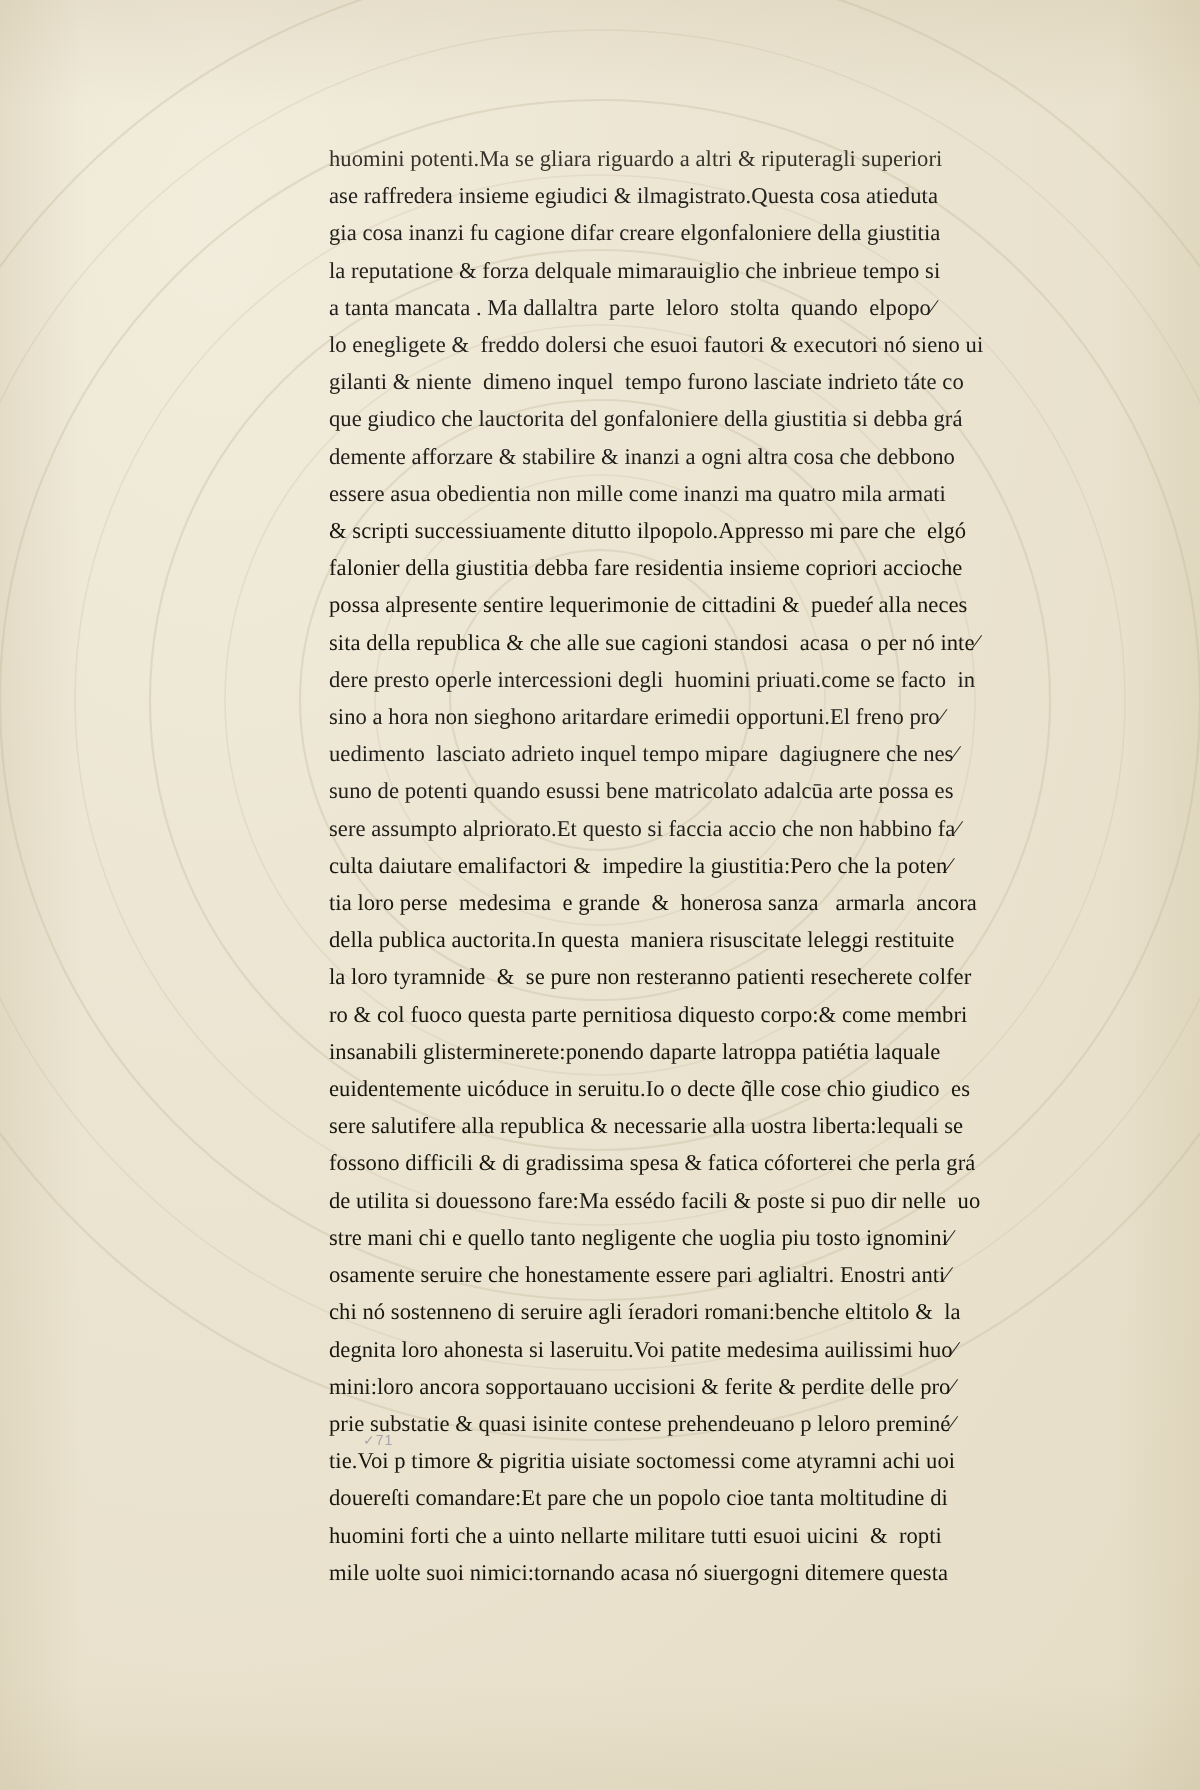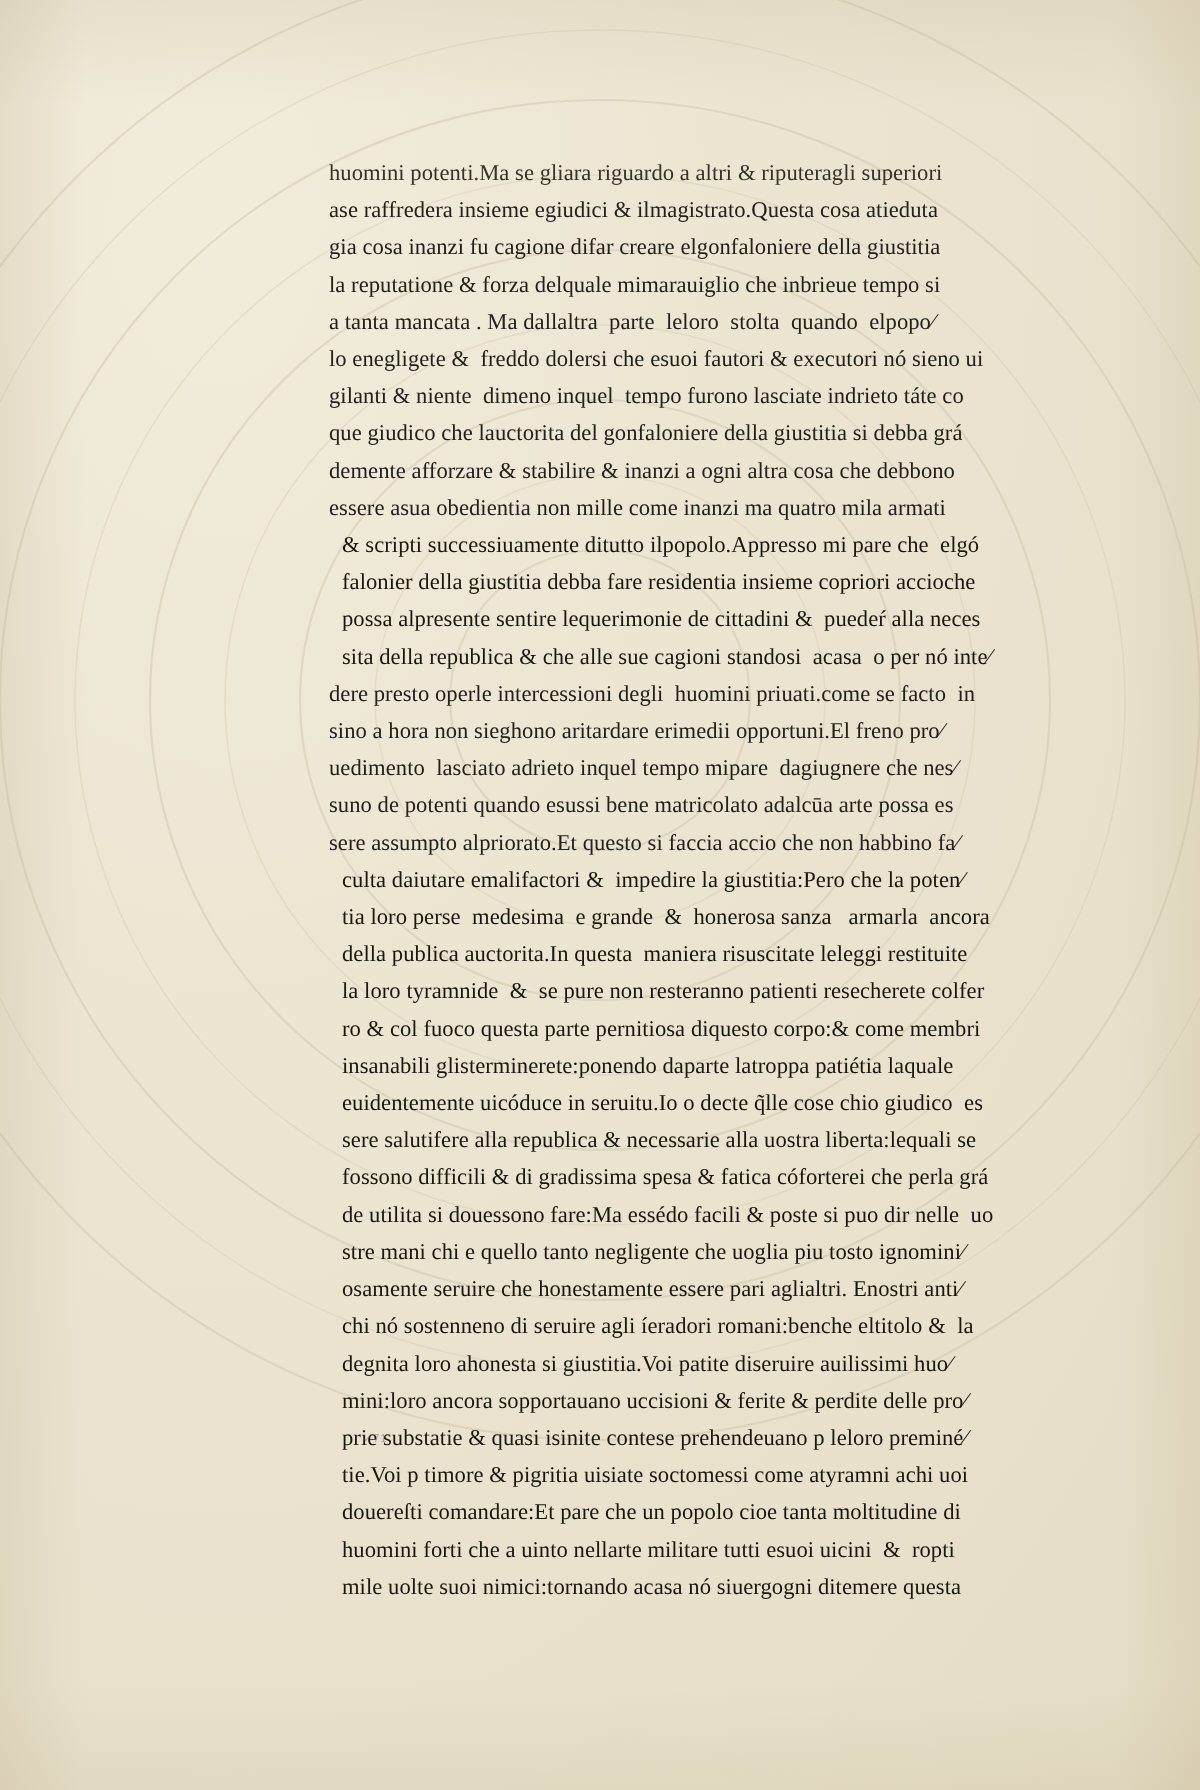--- a/index.html
+++ b/index.html
@@ -43,45 +43,45 @@
     left: 0; top: 0;
     width: 1200px; height: 1790px;
     pointer-events: none;
     opacity: 0.55;
   }
 
   
   .textblock {
     position: absolute;
     left: 329px;
-    top: 154px;
+    top: 140px;
     width: 845px;
     z-index: 3;
   }
   .line {
     font-family: "Liberation Serif", serif;
     font-size: 22.6px;
     line-height: 37.2px;
     color: #21201c;
     white-space: pre;
     letter-spacing: 0.05px;
     text-rendering: geometricPrecision;
   }
-  .line.ink-dark  { color: #17160f; margin-left: 13px; }
+  .line.ink-dark  { color: #17160f; }
 
   
   .line:first-child { color: #34322a; }
 
   
   .pencil-mark {
     position: absolute;
     left: 363px;
     top: 1432px;
     font-family: "Liberation Sans", sans-serif;
-    font-size: 11px;
+    font-size: 14px;
     color: #8c8f9a;
     opacity: 0.75;
     z-index: 4;
     letter-spacing: 1px;
   }
 </style>
 </head>
 <body>
 
 <div class="page">
@@ -128,21 +128,21 @@
     <div class="line ink-dark">la loro tyramnide  &amp;  se pure non resteranno patienti resecherete colfer</div>
     <div class="line ink-dark">ro &amp; col fuoco questa parte pernitiosa diquesto corpo:&amp; come membri</div>
     <div class="line ink-dark">insanabili glisterminerete:ponendo daparte latroppa patiétia laquale</div>
     <div class="line ink-dark">euidentemente uicóduce in seruitu.Io o decte q̃lle cose chio giudico  es</div>
     <div class="line ink-dark">sere salutifere alla republica &amp; necessarie alla uostra liberta:lequali se</div>
     <div class="line ink-dark">fossono difficili &amp; di gradissima spesa &amp; fatica cóforterei che perla grá</div>
     <div class="line ink-dark">de utilita si douessono fare:Ma essédo facili &amp; poste si puo dir nelle  uo</div>
     <div class="line ink-dark">stre mani chi e quello tanto negligente che uoglia piu tosto ignomini⁄</div>
     <div class="line ink-dark">osamente seruire che honestamente essere pari aglialtri. Enostri anti⁄</div>
     <div class="line ink-dark">chi nó sostenneno di seruire agli íeradori romani:benche eltitolo &amp;  la</div>
-    <div class="line ink-dark">degnita loro ahonesta si giustitia.Voi patite diseruire auilissimi huo⁄</div>
+    <div class="line ink-dark">degnita loro ahonesta si laseruitu.Voi patite medesima auilissimi huo⁄</div>
     <div class="line ink-dark">mini:loro ancora sopportauano uccisioni &amp; ferite &amp; perdite delle pro⁄</div>
     <div class="line ink-dark">prie substatie &amp; quasi isinite contese prehendeuano p leloro preminé⁄</div>
     <div class="line ink-dark">tie.Voi p timore &amp; pigritia uisiate soctomessi come atyramni achi uoi</div>
     <div class="line ink-dark">douereſti comandare:Et pare che un popolo cioe tanta moltitudine di</div>
     <div class="line ink-dark">huomini forti che a uinto nellarte militare tutti esuoi uicini  &amp;  ropti</div>
     <div class="line ink-dark">mile uolte suoi nimici:tornando acasa nó siuergogni ditemere questa</div>
   </div>
 
   <div class="pencil-mark">✓71</div>
 

